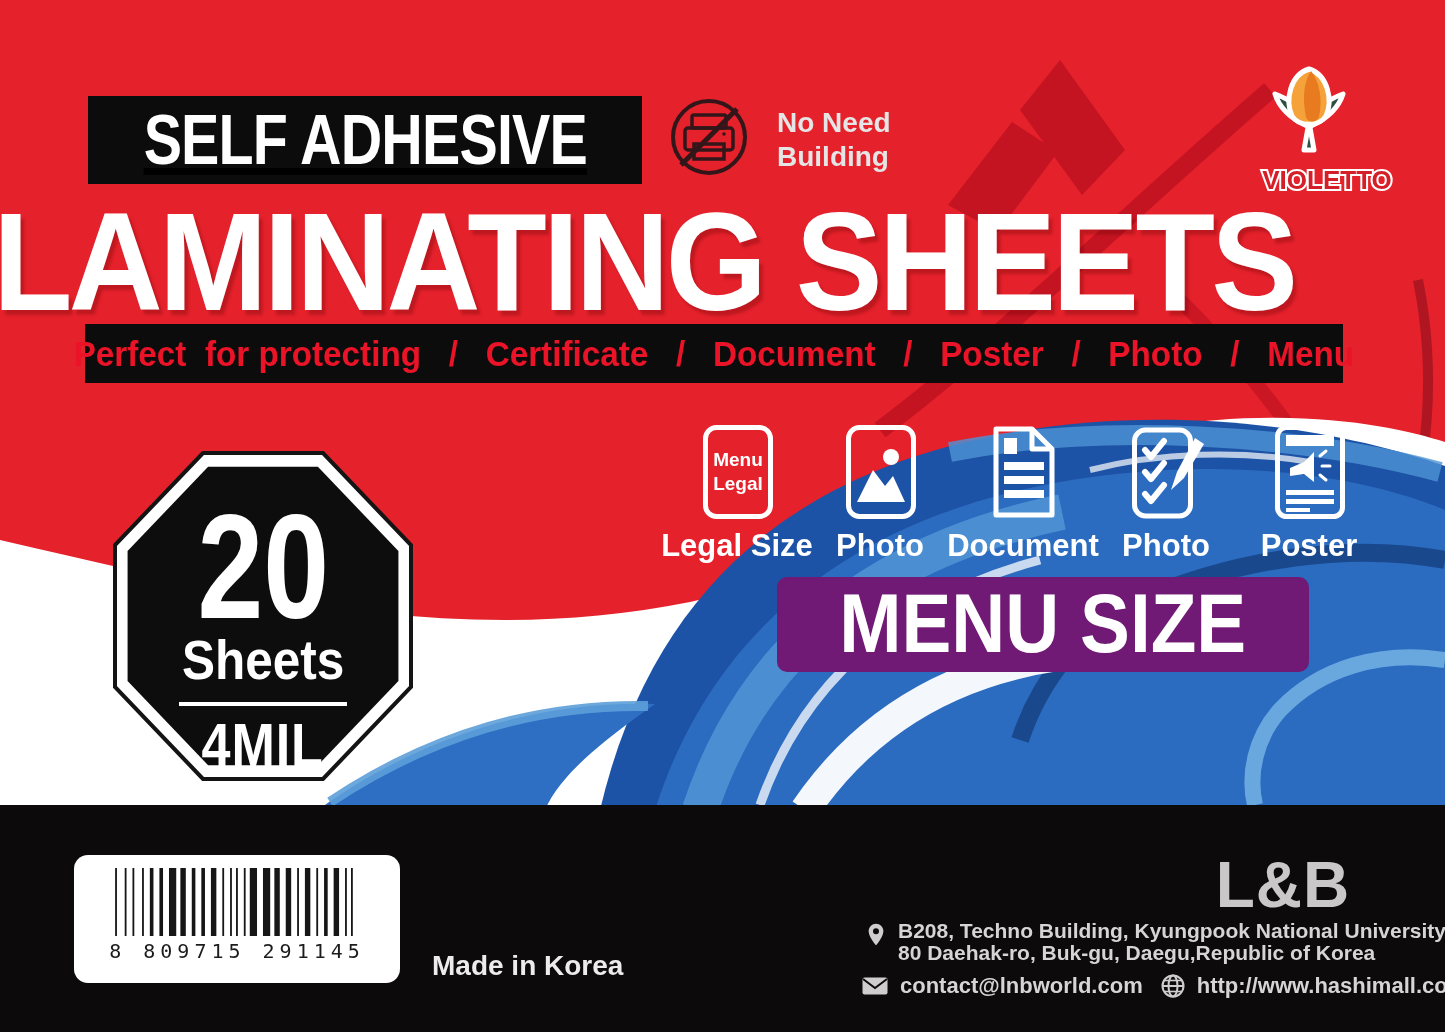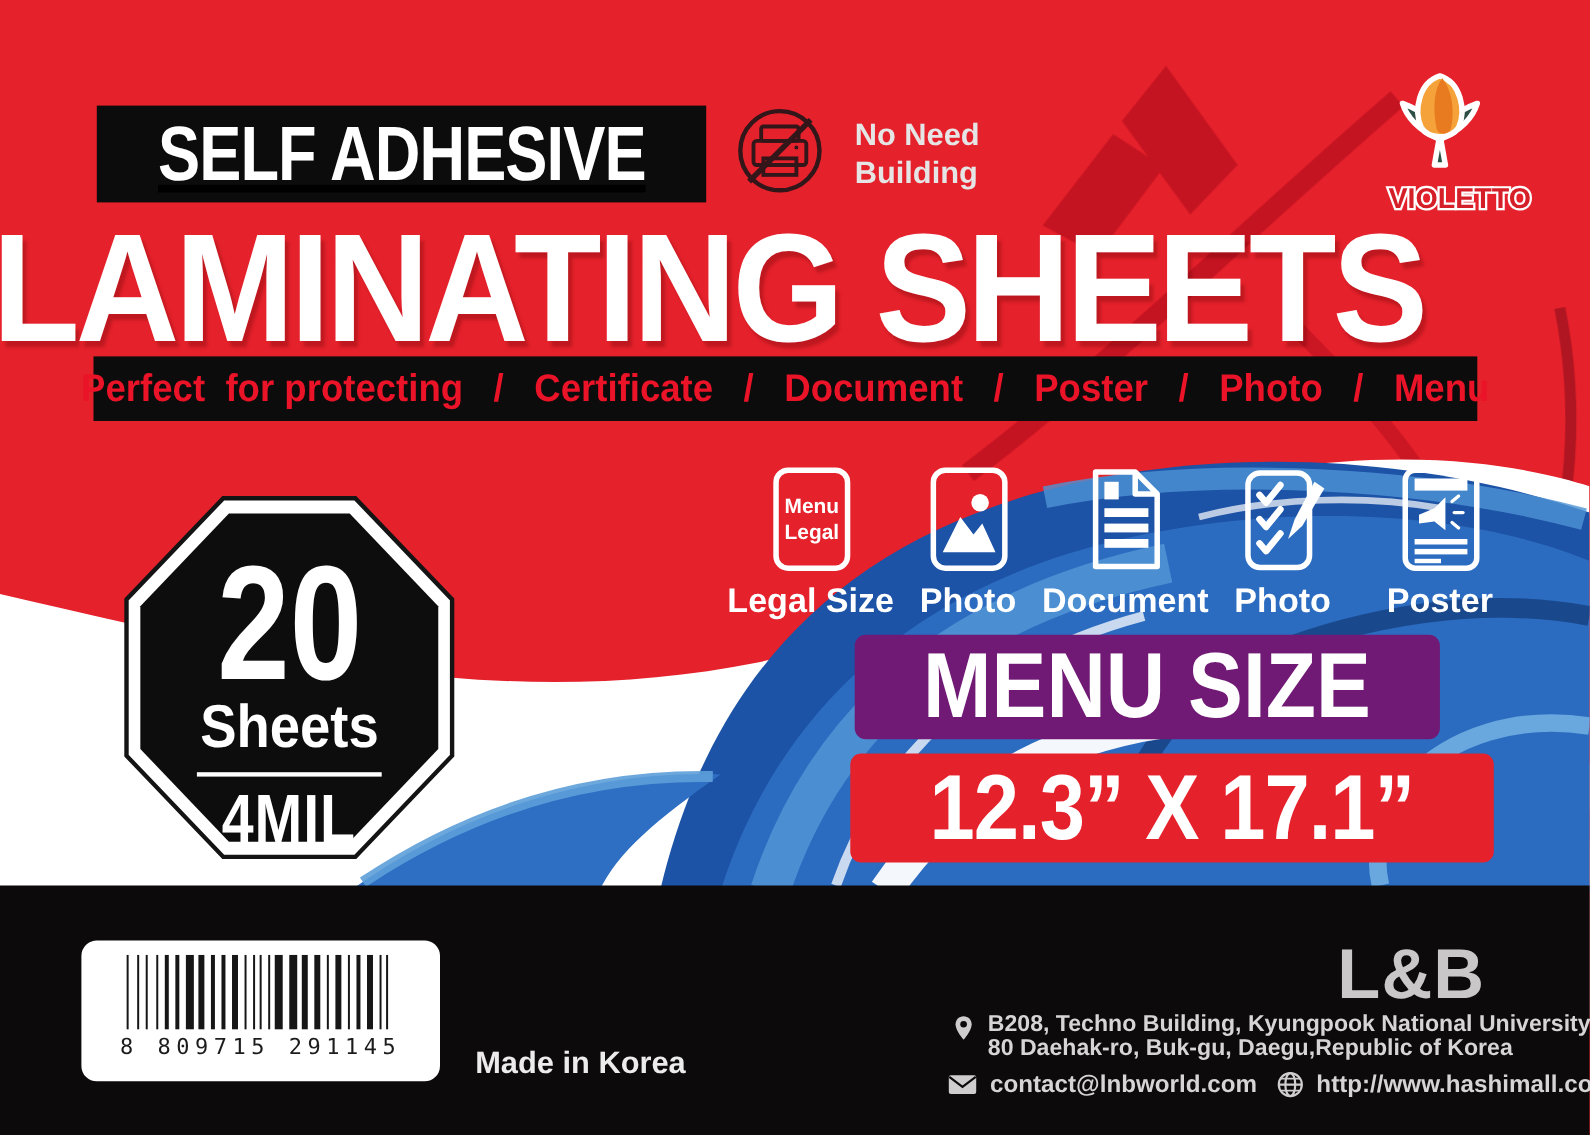--- a/index.html
+++ b/index.html
@@ -224,23 +224,20 @@
       <line x1="46" y1="51" x2="52" y2="56"></line>
     </g>
     <rect x="12" y="66" width="48" height="5" fill="#ffffff"></rect>
     <rect x="12" y="75" width="48" height="5" fill="#ffffff"></rect>
     <rect x="12" y="84" width="24" height="4" fill="#ffffff"></rect>
   </svg>
   <div class="uc-label" style="left:1199px">Poster</div>
 
   <div class="menu-size">
     <span>MENU SIZE</span>
-  </div>
-  <div class="dims">
-    <span>12.3” X 17.1”</span>
   </div>
 
   <div class="footer"></div>
 
   <div class="barcode-box">
     <svg preserveAspectRatio="none" viewBox="0 0 233 70">
         <rect x="2.0" y="0" width="1.7" height="70" fill="#161616"></rect>
         <rect x="11.0" y="0" width="1.7" height="70" fill="#161616"></rect>
         <rect x="18.3" y="0" width="1.7" height="70" fill="#161616"></rect>
         <rect x="27.3" y="0" width="1.7" height="70" fill="#161616"></rect>

